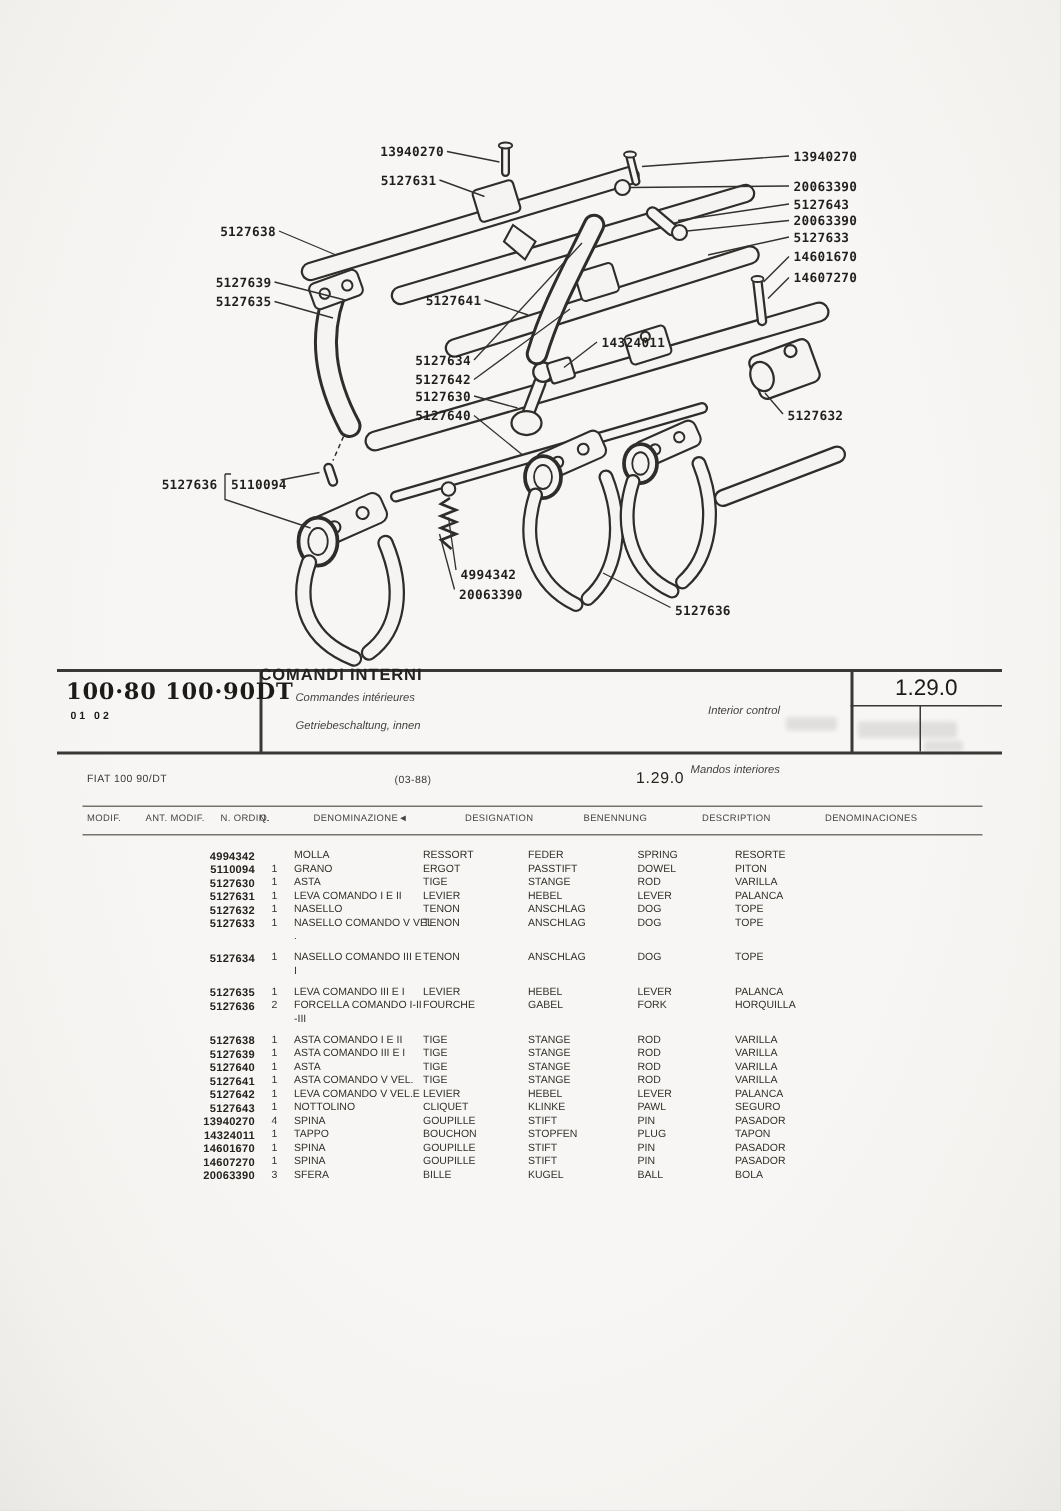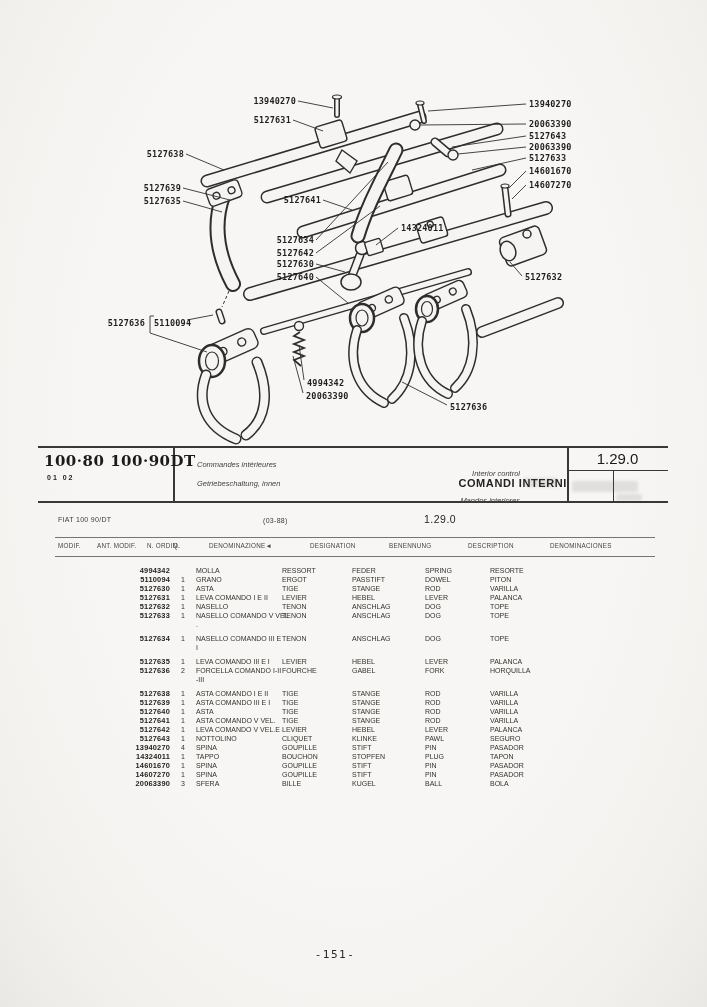--- a/index.html
+++ b/index.html
@@ -18,21 +18,21 @@
   }
   
   #art{position:absolute;left:0;top:0;}
   .lead{stroke:#33312d;stroke-width:0.9;fill:none;}
   text.plbl{font:700 8.5px "DejaVu Sans Mono", monospace;fill:#211f1c;letter-spacing:.2px;}
   
   .hline,.vline{position:absolute;background:#3a3834;}
   .hline{height:1.5px;} .vline{width:1.5px;}
   .model{position:absolute;left:44px;top:452px;font:700 15px "DejaVu Serif", serif;letter-spacing:.5px;color:#1d1b18;}
   .model-codes{position:absolute;left:47px;top:474px;font:700 7px "Liberation Sans", sans-serif;letter-spacing:2px;color:#1d1b18;}
-  .htitle{position:absolute;left:173px;top:477px;width:394px;text-align:right;font:700 11px "Liberation Sans", sans-serif;letter-spacing:.6px;color:#242220;}
+  .htitle{position:absolute;left:173px;top:444px;width:394px;text-align:left;font:700 11px "Liberation Sans", sans-serif;letter-spacing:.6px;color:#242220;}
   .hsub{position:absolute;font:italic 7.5px "Liberation Sans", sans-serif;color:#45423e;}
   .seccode{position:absolute;left:567px;top:450px;width:101px;text-align:center;font:400 15px "Liberation Sans", sans-serif;color:#1b1a18;}
   .smudge{position:absolute;background:rgba(90,88,84,.14);filter:blur(1.5px);border-radius:2px;}
   
   .sh{position:absolute;font:400 7px "Liberation Sans", sans-serif;color:#3c3a36;letter-spacing:.3px;}
   .sh-code{position:absolute;font:400 10.5px "Liberation Sans", sans-serif;color:#26241f;letter-spacing:.5px;}
   .rule{position:absolute;left:55px;width:600px;height:1px;background:#77736d;}
   .colhead{position:absolute;font:400 6.3px "Liberation Sans", sans-serif;color:#46443f;letter-spacing:.25px;white-space:nowrap;}
   #tbody{position:absolute;left:100px;top:566px;width:570px;font:400 7px "Liberation Sans", sans-serif;color:#343129;}
   .trow{display:flex;align-items:flex-start;line-height:9px;}
@@ -249,21 +249,21 @@
   <div class="vline" style="left:567px;top:446px;height:56px;"></div>
   <div class="hline" style="left:567px;top:470px;width:101px;height:1px;"></div>
   <div class="vline" style="left:613px;top:470px;height:31px;width:1px;"></div>
 
   <div class="model">100·80 100·90DT</div>
   <div class="model-codes">01 02</div>
   <div class="htitle">COMANDI INTERNI</div>
   <div class="hsub" style="left:197px;top:460px;">Commandes intérieures</div>
   <div class="hsub" style="left:197px;top:479px;">Getriebeschaltung, innen</div>
   <div class="hsub" style="left:380px;top:469px;width:140px;text-align:right;">Interior control</div>
-  <div class="hsub" style="left:380px;top:496px;width:140px;text-align:right;">Mandos interiores</div>
+  <div class="hsub" style="left:380px;top:508px;width:140px;text-align:right;">Mandos interiores</div>
   <div class="seccode">1.29.0</div>
   <div class="smudge" style="left:524px;top:478px;width:34px;height:9px;"></div>
   <div class="smudge" style="left:572px;top:481px;width:66px;height:11px;"></div>
   <div class="smudge" style="left:616px;top:494px;width:26px;height:7px;"></div>
 
   <div class="sh" style="left:58px;top:516px;">FIAT 100 90/DT</div>
   <div class="sh" style="left:263px;top:517px;">(03-88)</div>
   <div class="sh-code" style="left:424px;top:513px;">1.29.0</div>
 
   <div class="rule" style="top:537px;"></div>
@@ -737,14 +737,13 @@
         </div>
         <div class="tcell c-en">
           <div>BALL</div>
         </div>
         <div class="tcell c-es">
           <div>BOLA</div>
         </div>
       </div>
     </div>
 
-  <div id="pagenum">-151-</div>
 </div>
 
 </body></html>

